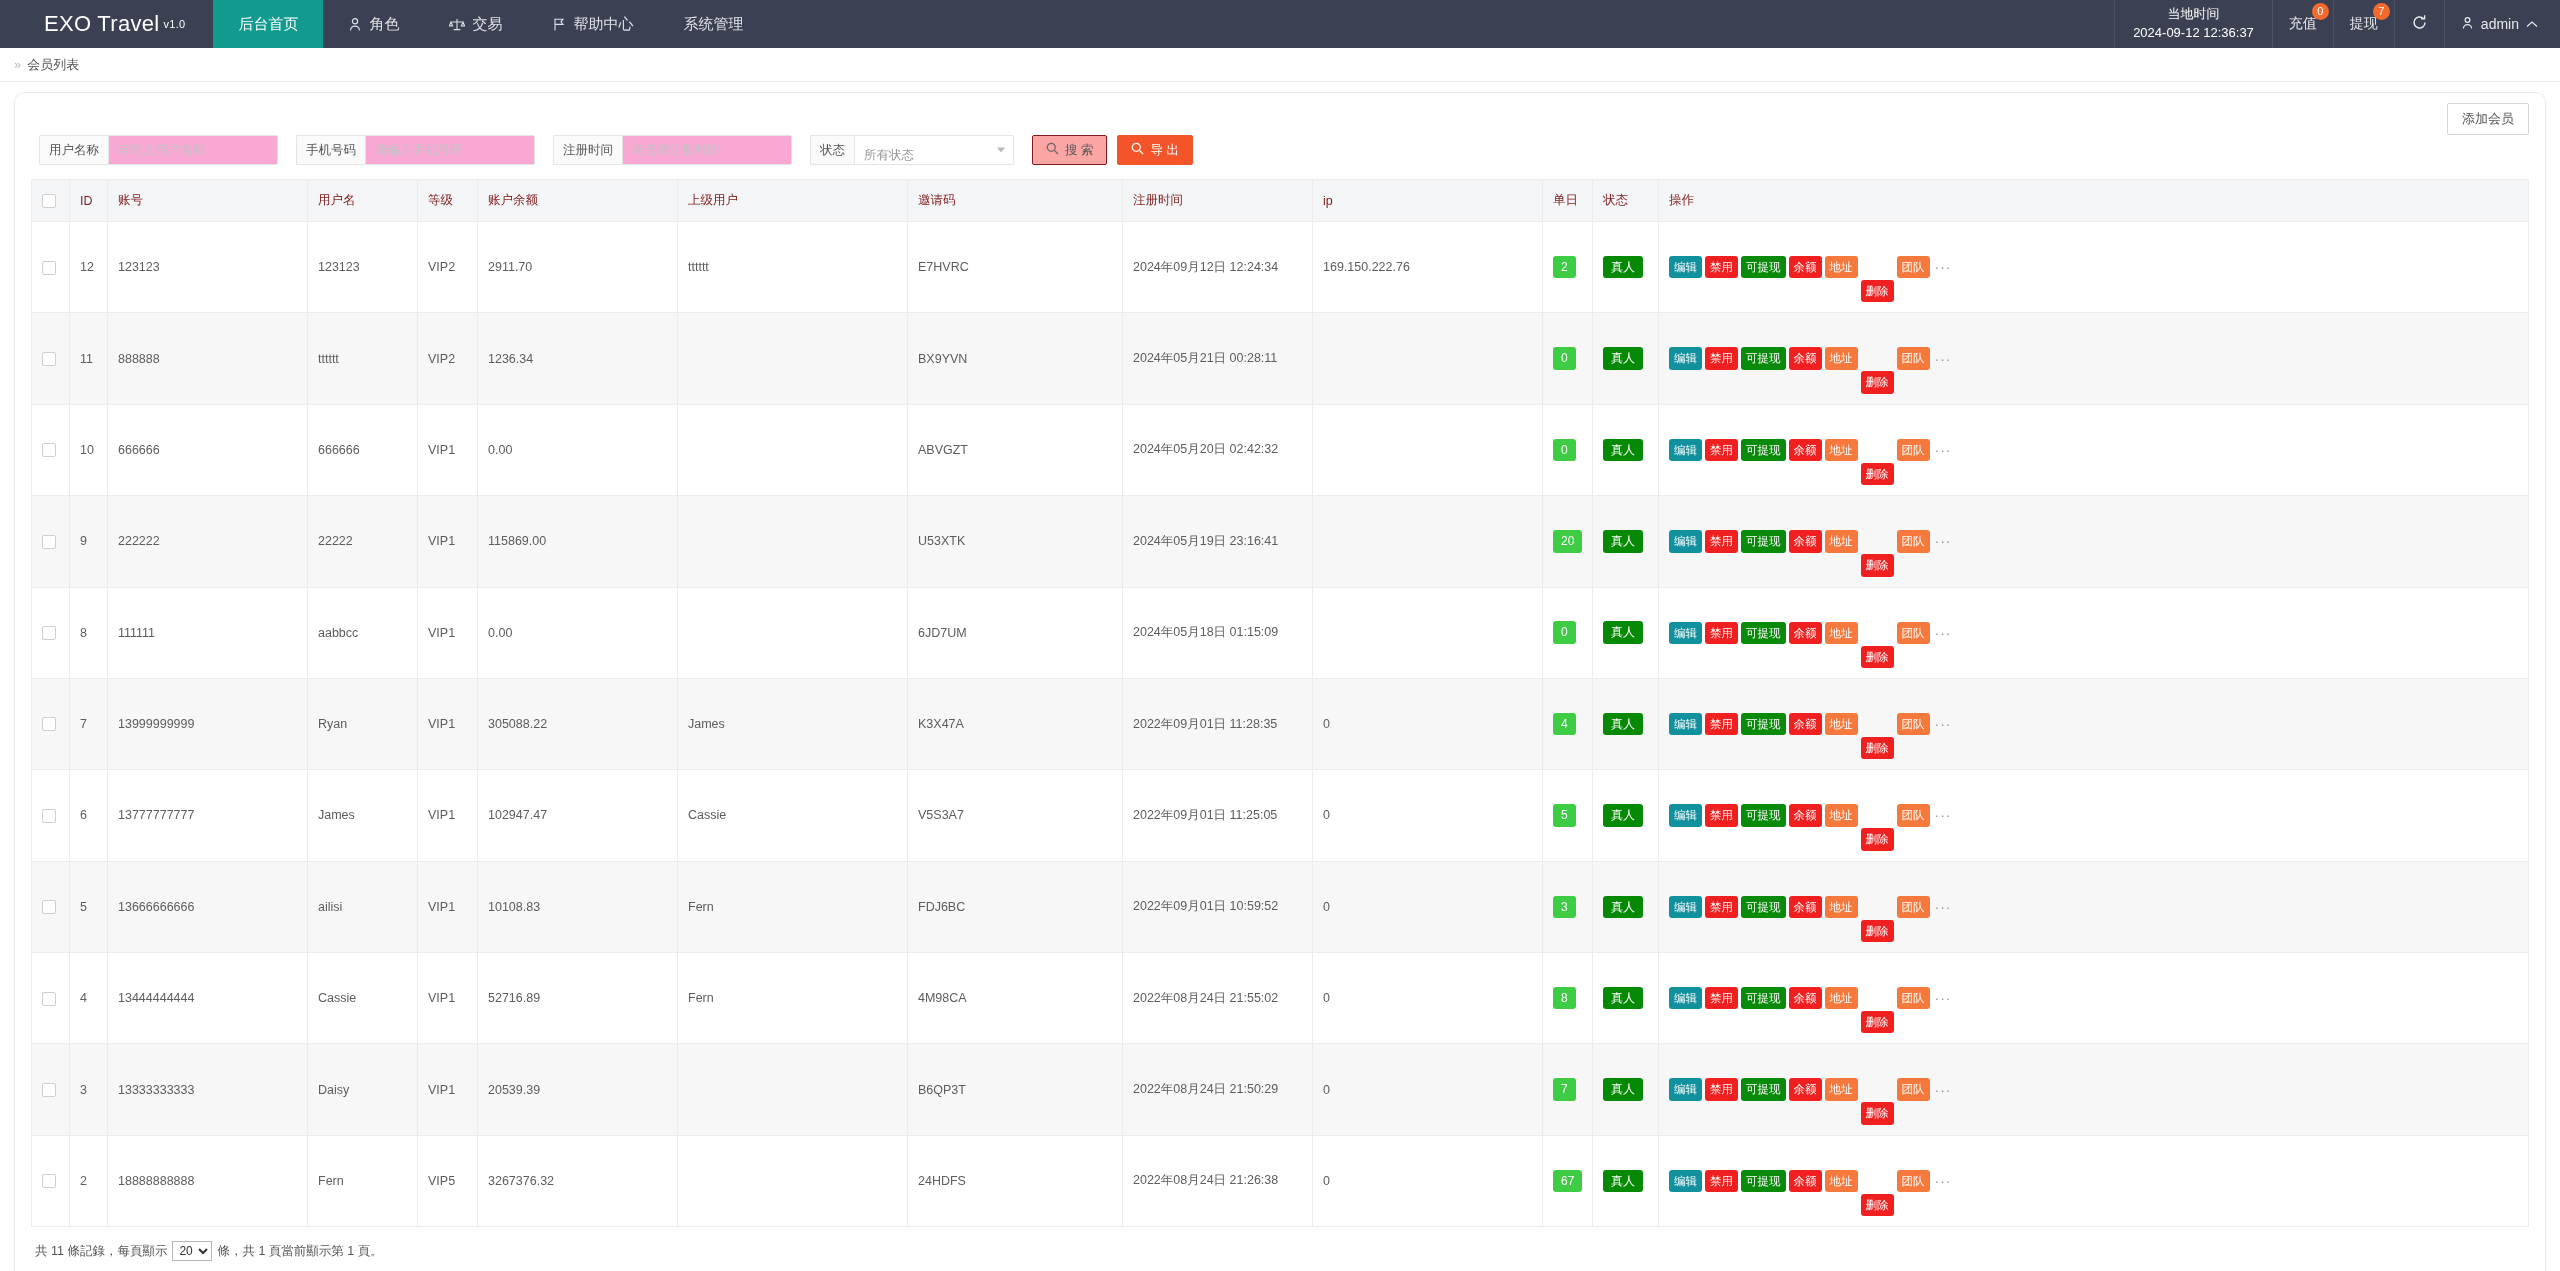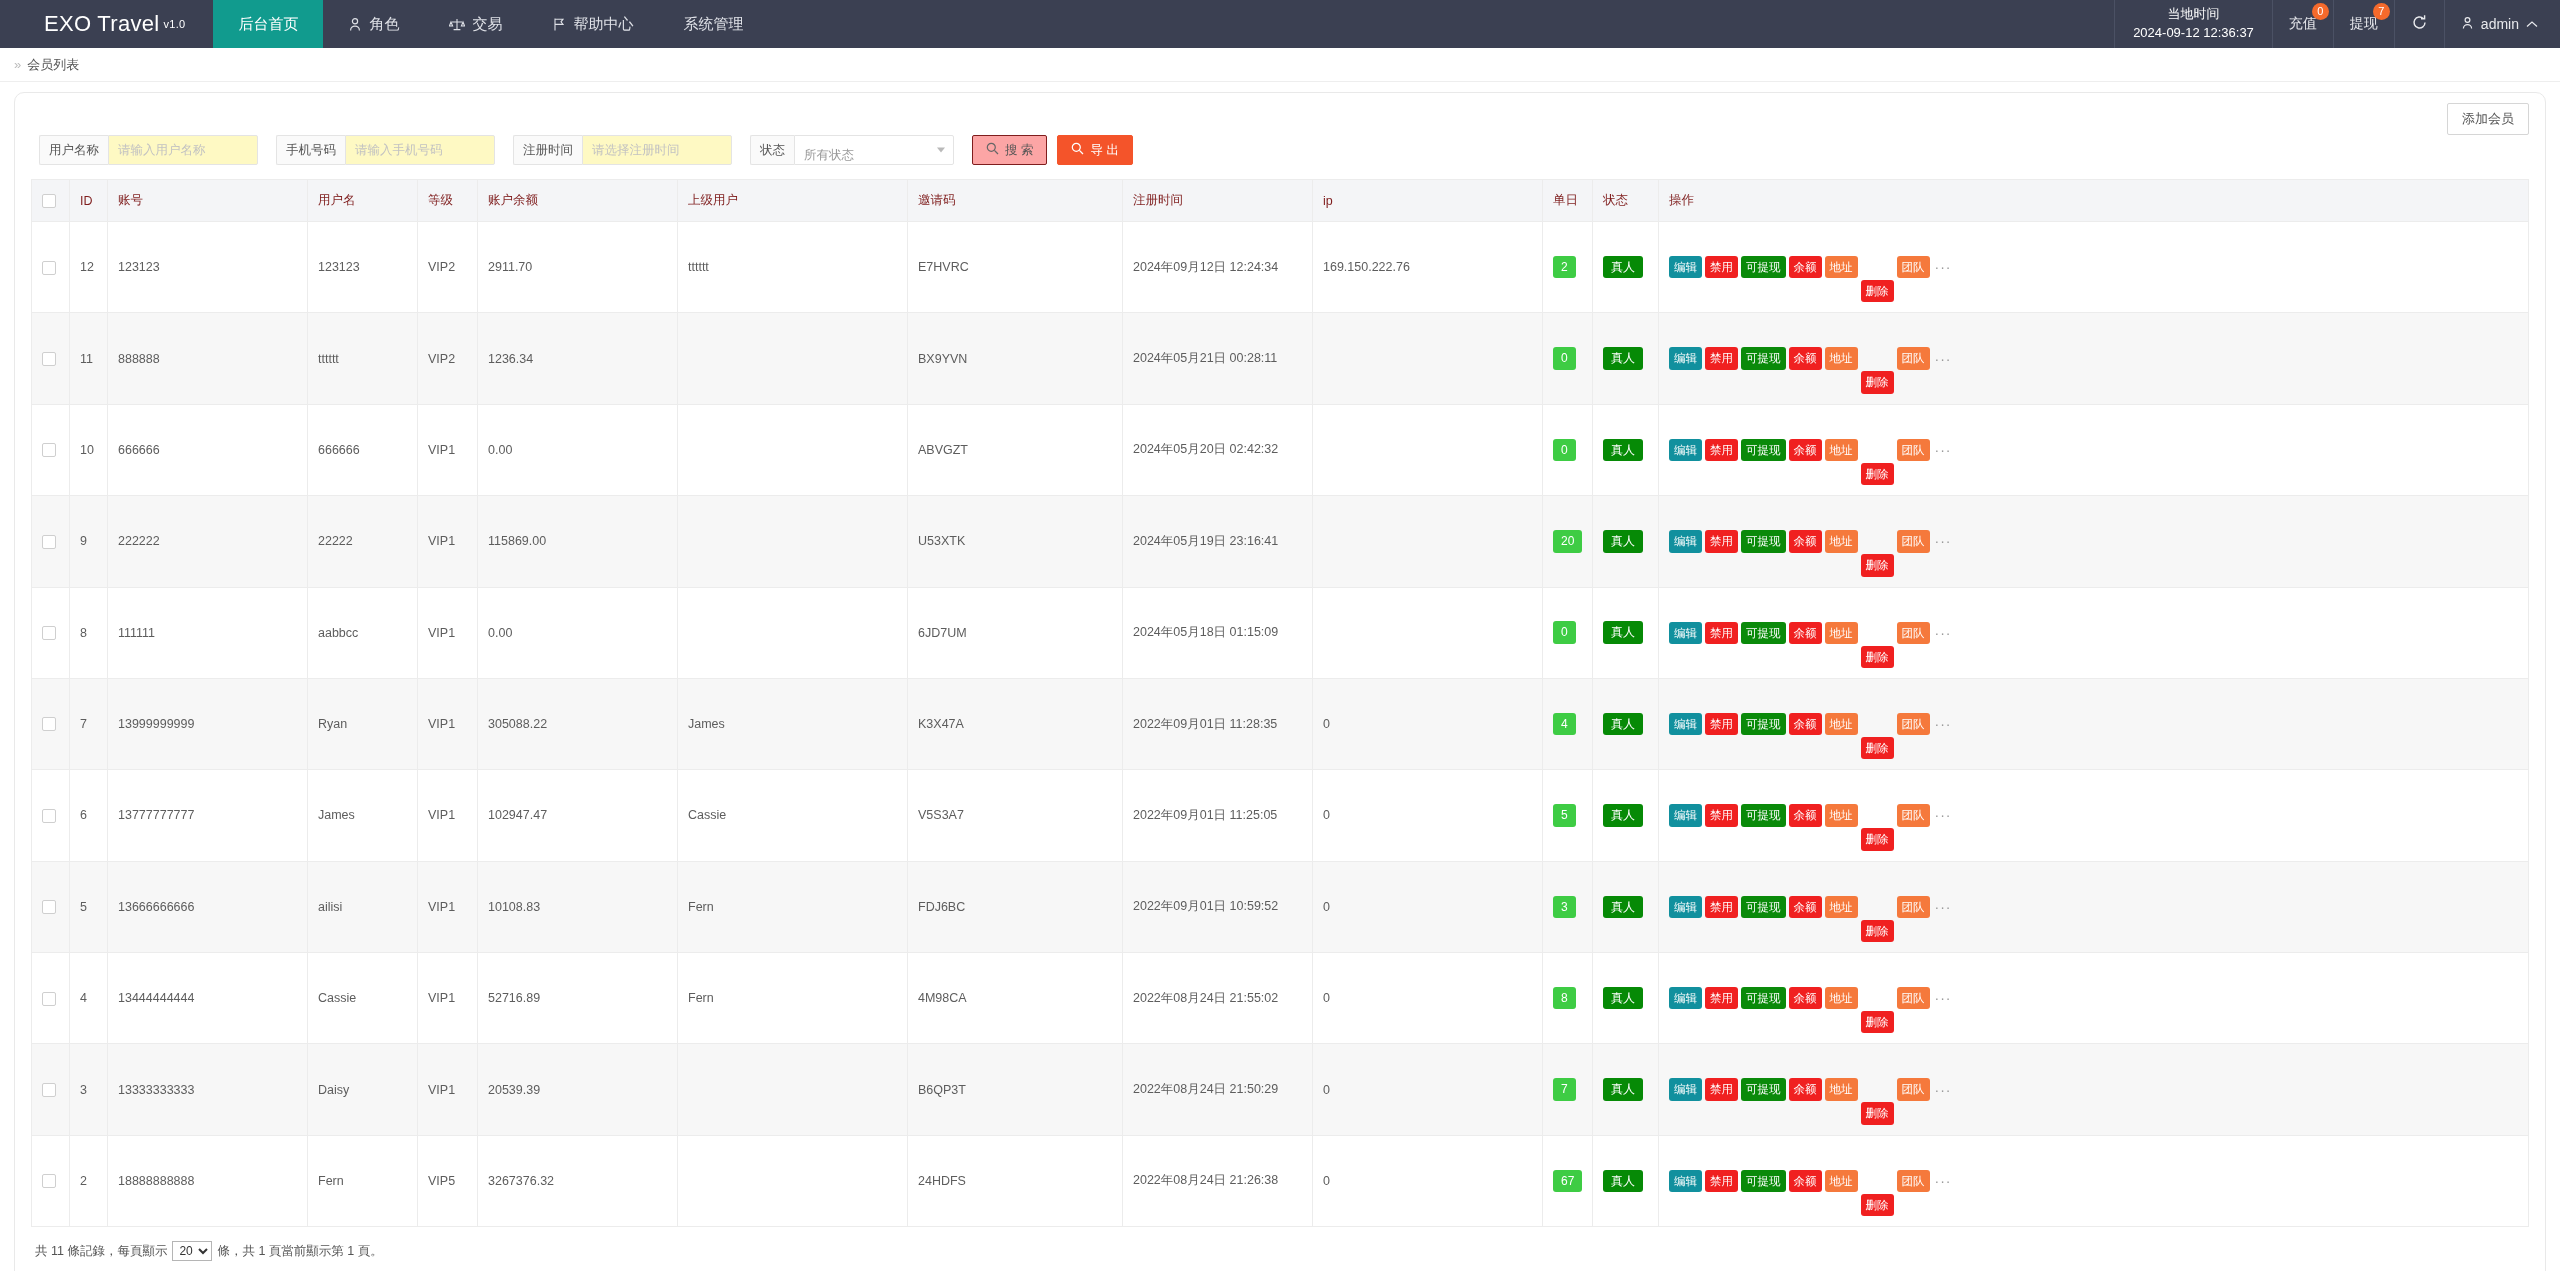--- a/index.html
+++ b/index.html
@@ -169,27 +169,27 @@
     color: #555;
     background: #fafafa;
     border: 1px solid #e4e4e4;
     border-right: none;
     border-radius: 2px 0 0 2px;
     white-space: nowrap;
   }
   .finput {
     border: 1px solid #e4e4e4;
     border-radius: 0 2px 2px 0;
-    width: 150px;
+    width: 170px;
     padding: 8px 9px;
     font-size: 12.5px;
     color: #555;
     font-family: inherit;
     outline: none;
-    background: #fef9c3;
+    background: #f9a8d4;
   }
   .finput::placeholder { color: #c2c2c2; }
   .fselect-wrap { position: relative; }
   .fselect {
     appearance: none;
     -webkit-appearance: none;
     border: 1px solid #e4e4e4;
     border-radius: 0 2px 2px 0;
     width: 160px;
     height: 30px;

